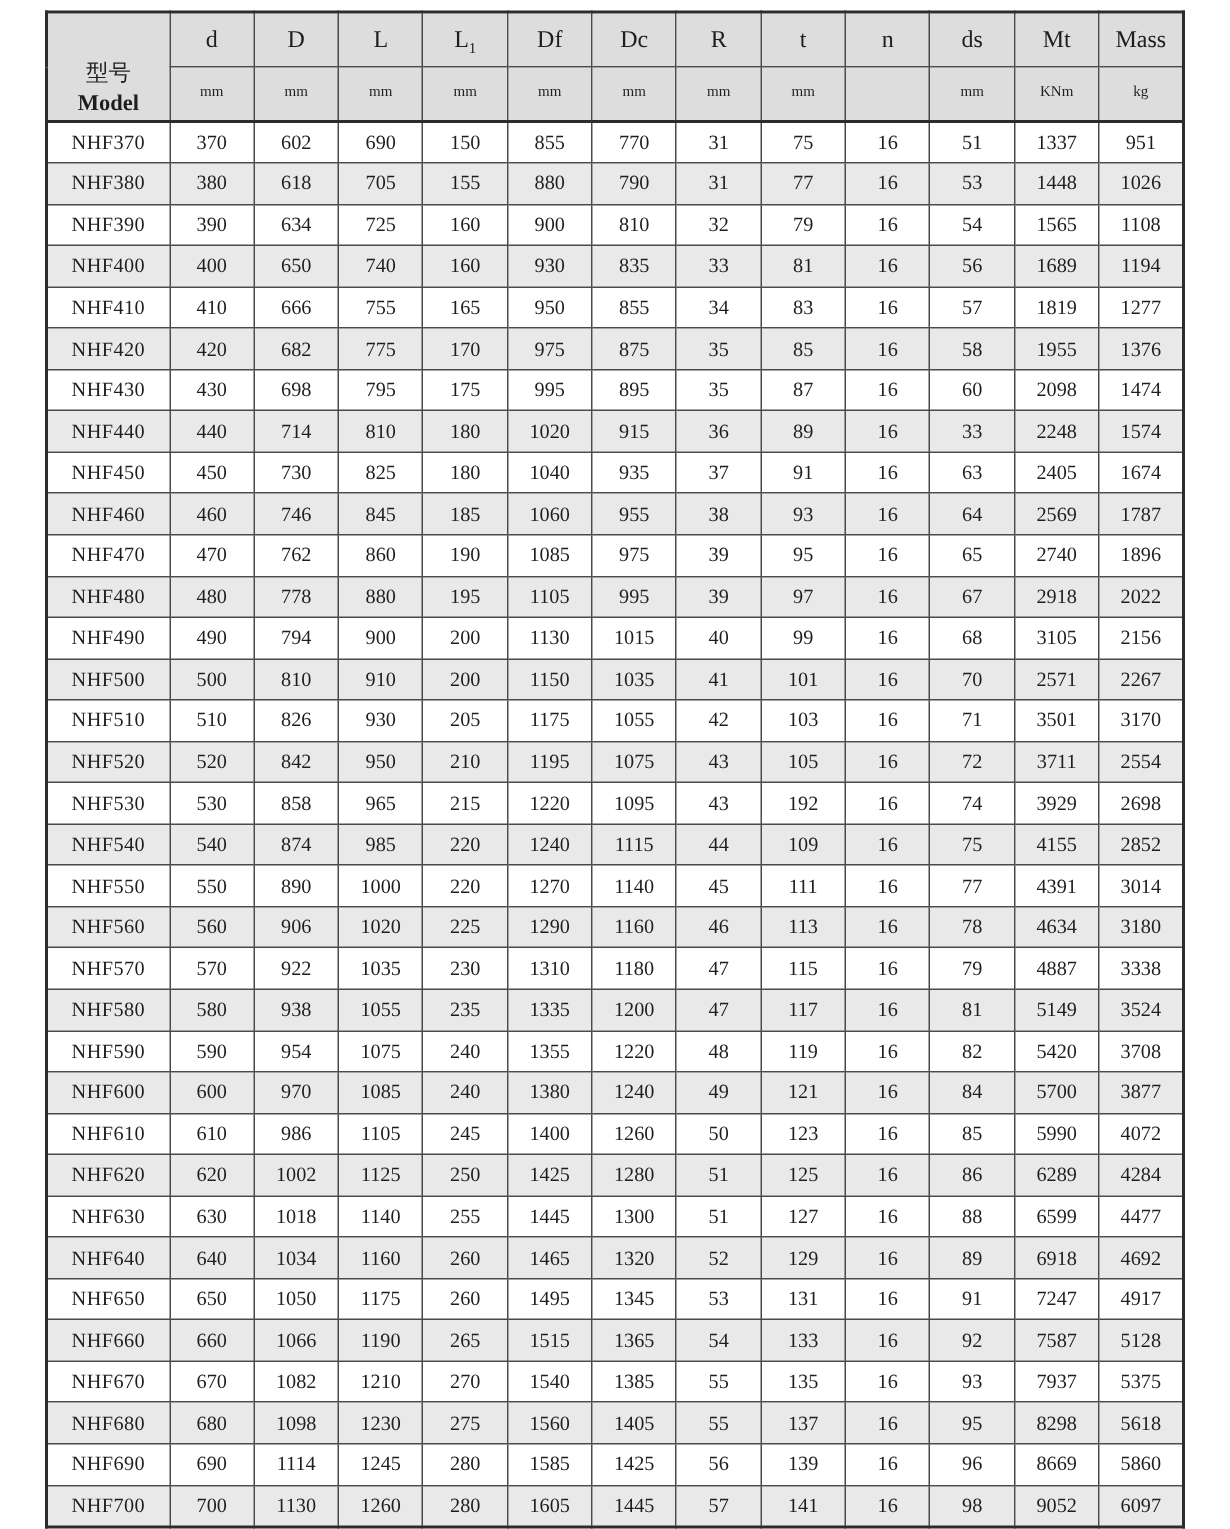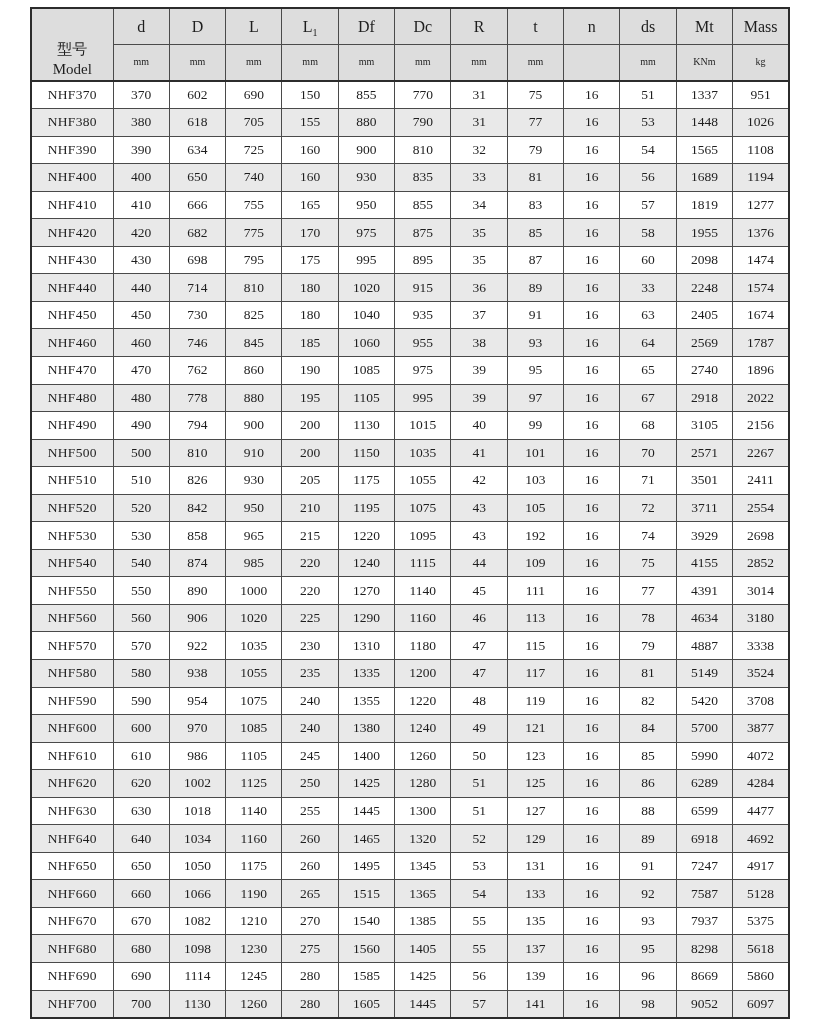--- a/index.html
+++ b/index.html
@@ -29,21 +29,21 @@
   }
   thead th{
     background:var(--header-bg);
     font-weight:normal;font-size:16px;line-height:1;
   }
   thead tr.names th{height:28px;}
   thead tr.units th{height:27px;font-size:10px;}
   thead tr.units{border-bottom:2px solid var(--outer-border);}
   th.model-head{font-size:15px;line-height:1.35;}
   th.model-head .zh{display:block;margin-top:30px;}
-  th.model-head .en{display:block;}
+  th.model-head .en{display:block;font-weight:bold;}
   th sub{font-size:10px;line-height:0;}
   tbody td{
     height:26.55px;font-size:13.5px;background:var(--row-bg);
   }
   tbody td.model{font-size:13.5px;letter-spacing:.3px;}
   tbody tr.stripe td{background:var(--stripe-bg);}
   col.c-model{width:82px;}
 </style>
 </head>
 <body>
@@ -304,21 +304,21 @@
           <td>826</td>
           <td>930</td>
           <td>205</td>
           <td>1175</td>
           <td>1055</td>
           <td>42</td>
           <td>103</td>
           <td>16</td>
           <td>71</td>
           <td>3501</td>
-          <td>2411</td>
+          <td>3170</td>
         </tr>
         <tr class="stripe">
           <td class="model">NHF520</td>
           <td>520</td>
           <td>842</td>
           <td>950</td>
           <td>210</td>
           <td>1195</td>
           <td>1075</td>
           <td>43</td>

